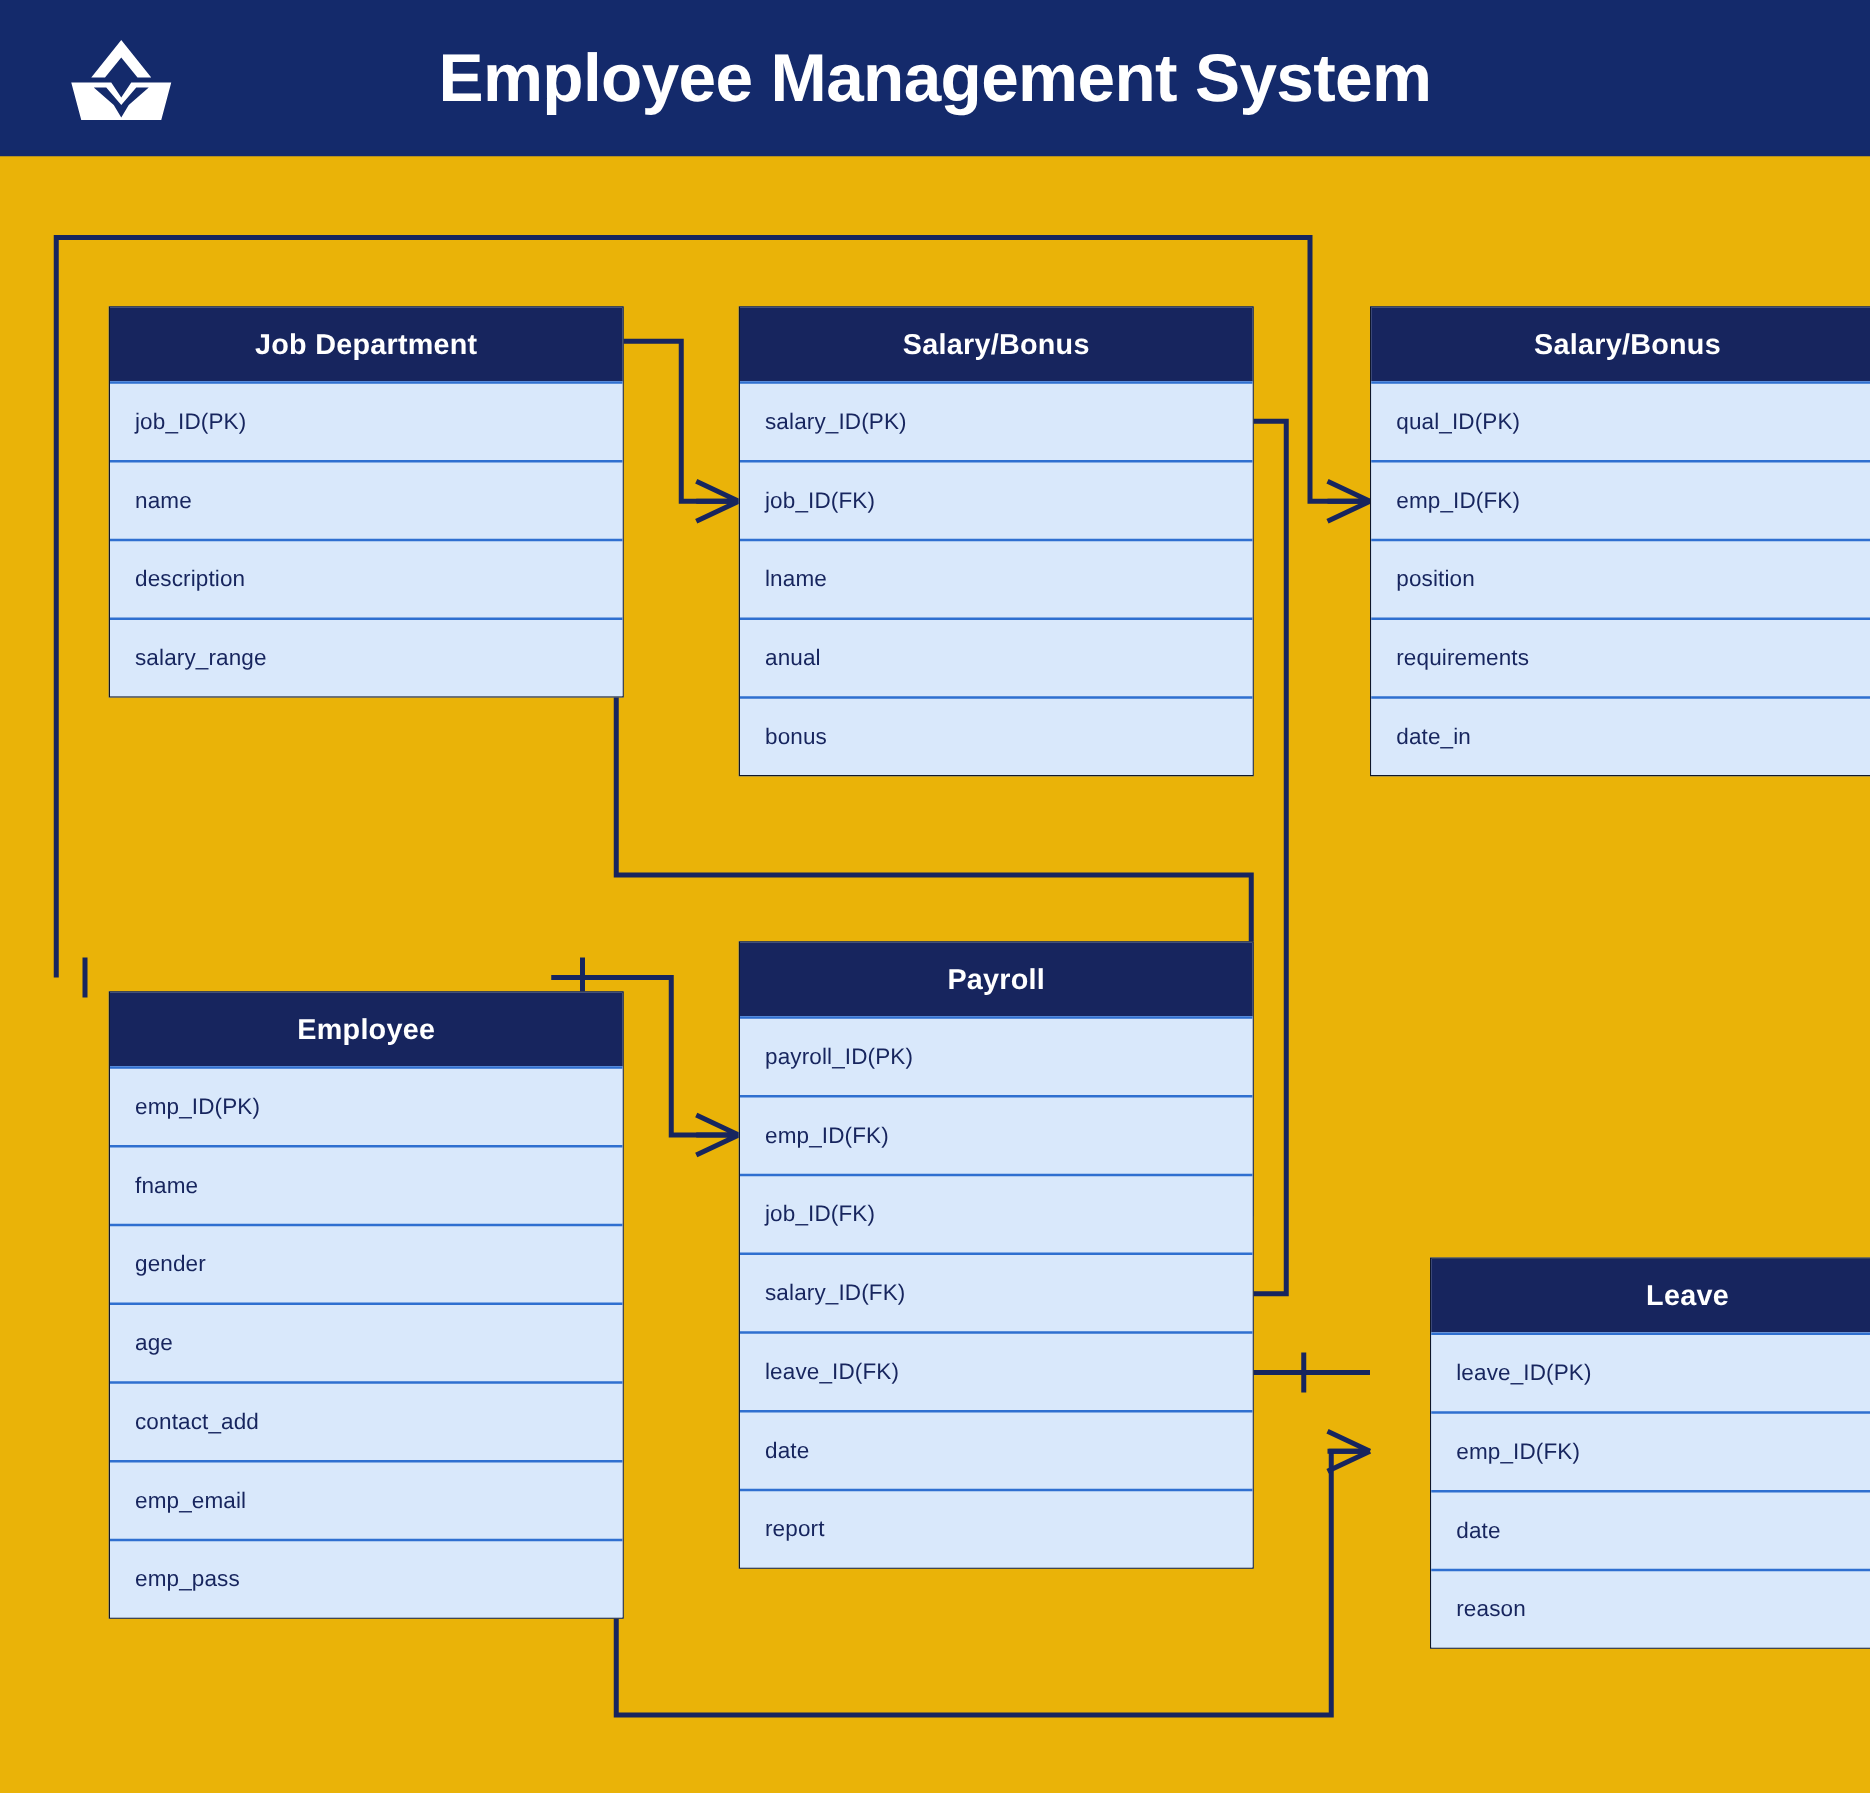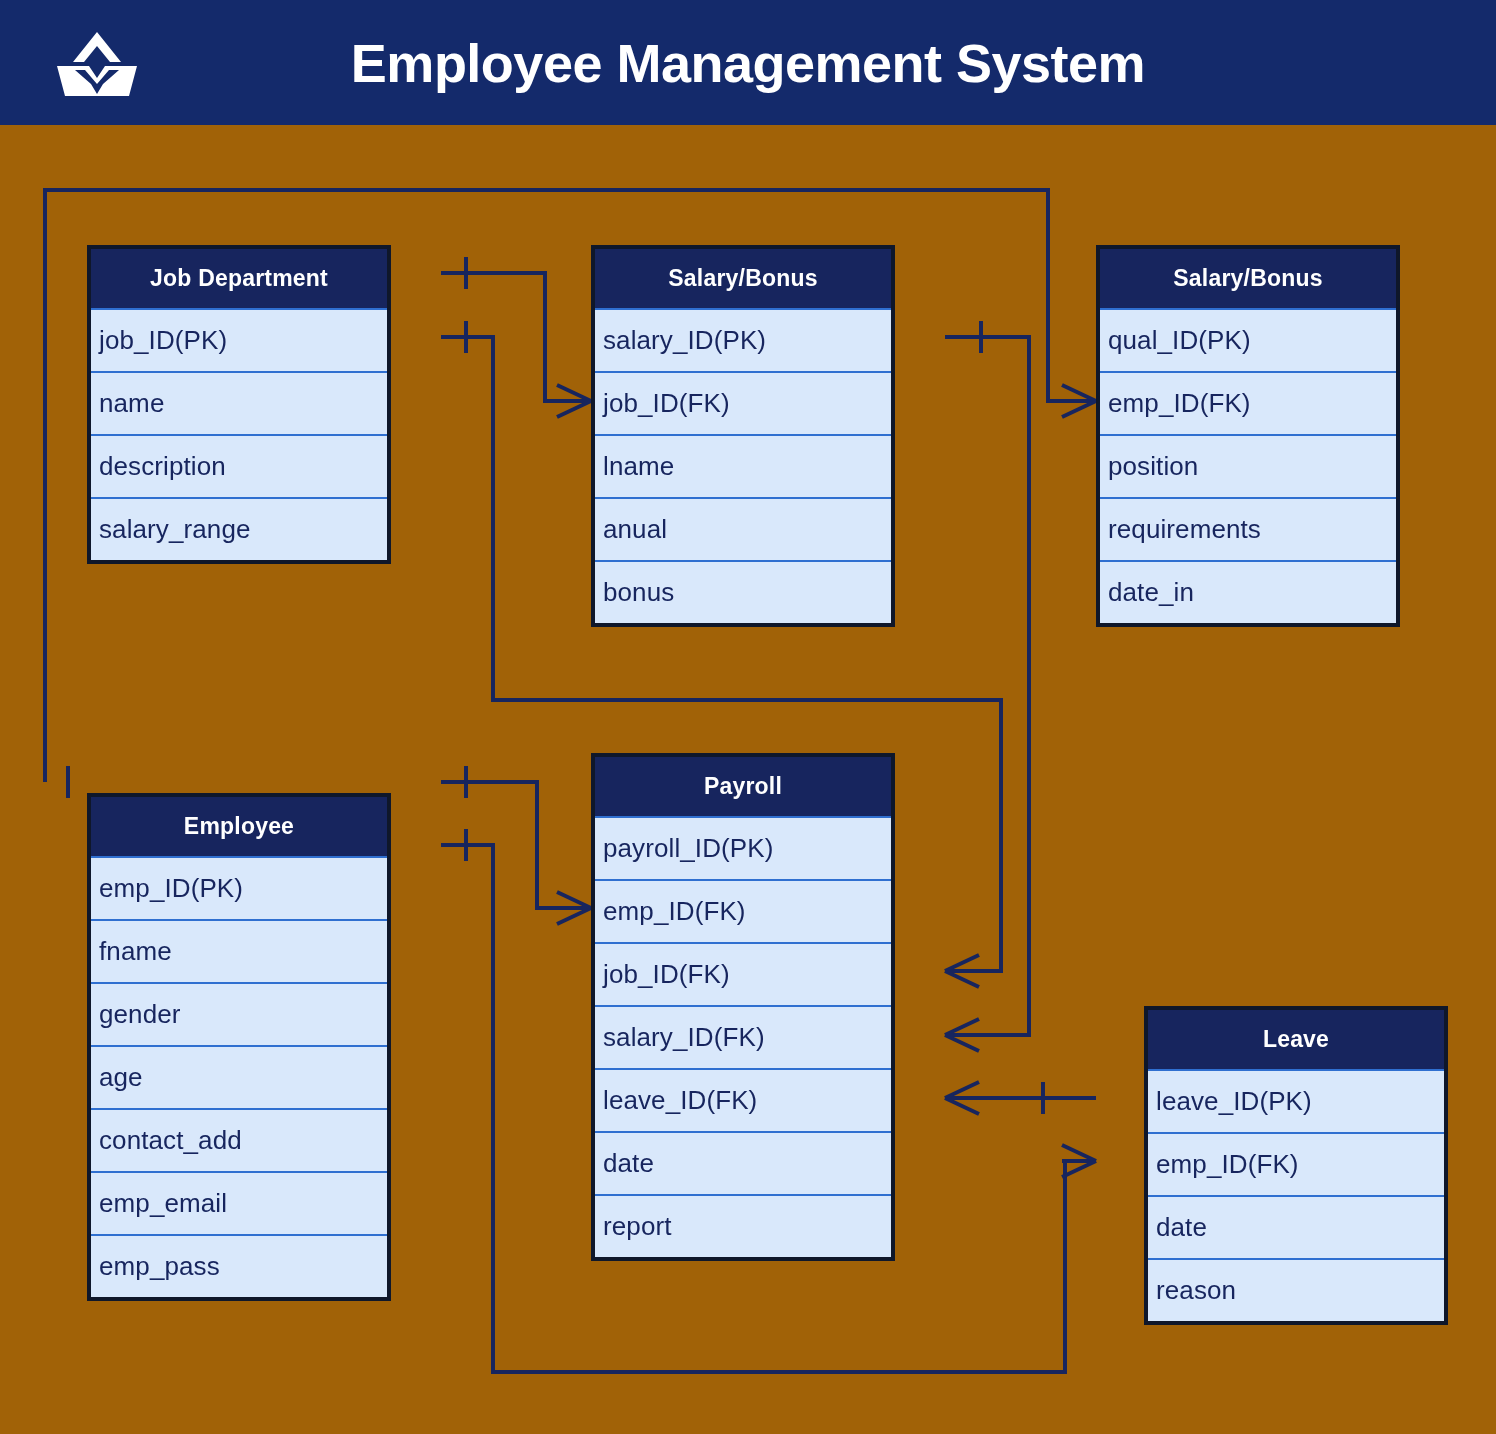--- a/index.html
+++ b/index.html
@@ -8,21 +8,21 @@
     width: 1496px;
     height: 1434px;
     background: #ffffff;
     font-family: "Liberation Sans", sans-serif;
     overflow: hidden;
   }
   #page {
     position: relative;
     width: 1496px;
     height: 1434px;
-    background: #a16207;
+    background: #eab308;
   }
 
   
   #header-bar {
     position: absolute;
     left: 0; top: 0;
     width: 1496px; height: 125px;
     background: #142a6b;
     display: flex;
     align-items: center;
@@ -52,44 +52,44 @@
     left: 0; top: 0;
     width: 1496px; height: 1434px;
     pointer-events: none;
   }
   #connectors .link { fill: none; stroke: #17255e; stroke-width: 4; }
   #connectors .foot  { fill: none; stroke: #17255e; stroke-width: 4; }
 
   
   .entity {
     position: absolute;
-    width: 304px;
-    border: 4px solid #0f172a;
+    width: 412px;
+    border: 1px solid #0f172a;
     background: #d9e8fb;
   }
   .entity-title {
     height: 59px;
     background: #17255e;
     color: #ffffff;
     font-size: 23px;
     font-weight: bold;
     display: flex;
     align-items: center;
     justify-content: center;
     letter-spacing: 0.2px;
   }
   .entity-field {
     height: 63px;
     background: #d9e8fb;
     border-top: 2px solid #2f6fd0;
     color: #17255e;
-    font-size: 26px;
+    font-size: 18px;
     display: flex;
     align-items: center;
-    padding-left: 8px;
+    padding-left: 20px;
     letter-spacing: 0.1px;
   }
   .entity-field:first-of-type { border-top: none; }
 
   
   #entity-job-department { left: 87px;  top: 245px; }
   #entity-salary-bonus   { left: 591px; top: 245px; }
   #entity-qualification  { left: 1096px;top: 245px; }
   #entity-employee       { left: 87px;  top: 753px; margin-top: 40px; }
   #entity-payroll        { left: 591px; top: 753px; }

